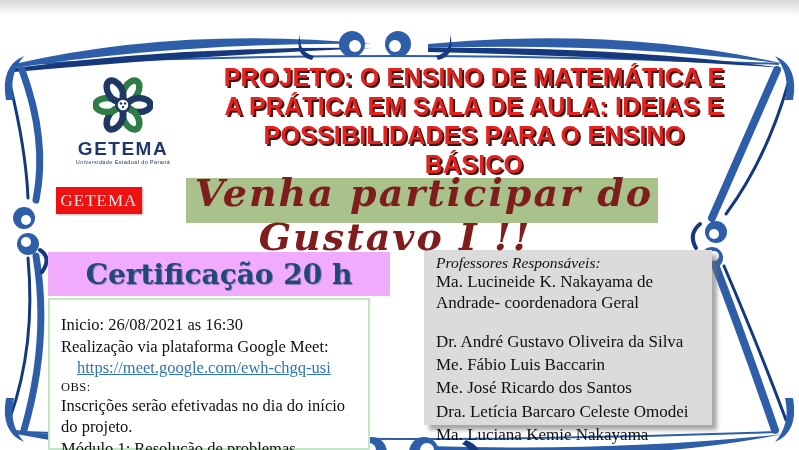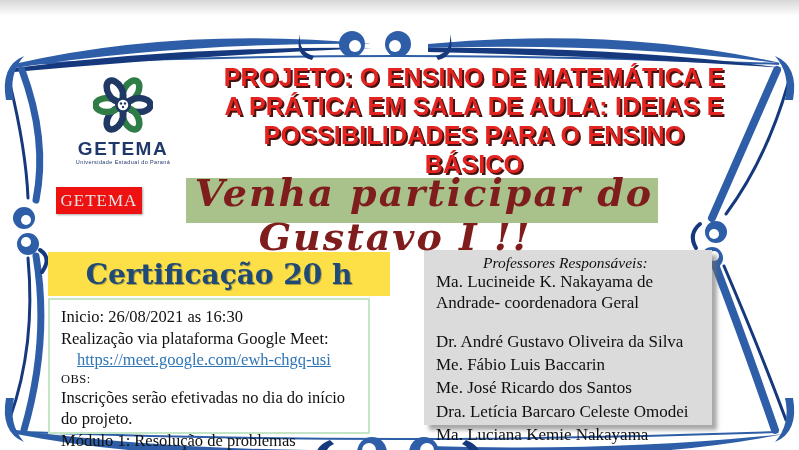--- a/index.html
+++ b/index.html
@@ -28,36 +28,36 @@
           letter-spacing:1px;box-shadow:1px 1px 2px rgba(0,0,0,.35);}
 
   
   .green-banner{position:absolute;left:186px;top:178px;width:472px;height:45px;background:#a9c18a;}
   .script{position:absolute;font-family:"DejaVu Serif",serif;font-style:italic;font-weight:bold;
           color:#7f1d1d;white-space:nowrap;text-align:center;letter-spacing:2px;z-index:6;}
   .script1{left:168px;top:170px;width:512px;font-size:38px;}
   .script2{left:230px;top:214px;width:330px;font-size:38px;}
 
   
-  .cyan-banner{position:absolute;left:48px;top:252px;width:342px;height:44px;background:#fde047;
+  .cyan-banner{position:absolute;left:48px;top:252px;width:342px;height:44px;background:#f0abfc;
                display:flex;align-items:center;justify-content:center;
                font-family:"DejaVu Serif",serif;font-weight:bold;font-size:28px;color:#1f4977;
                text-shadow:1px 1px 0 rgba(10,30,60,.35);}
 
   
   .details{position:absolute;left:48px;top:298px;width:296px;height:120px;background:#ffffff;
-           border:2px solid #c5e6c6;padding:6px 11px;font-size:16.5px;line-height:21.5px;color:#101010;}
+           border:2px solid #c5e6c6;padding:14px 11px;font-size:16.5px;line-height:21.5px;color:#101010;}
   .details .link{color:#2e75b6;text-decoration:underline;cursor:pointer;margin-left:16px;}
   .details .obs{font-size:12.5px;line-height:16px;letter-spacing:.5px;font-family:Liberation Serif, serif;}
 
   
   .professors{position:absolute;left:424px;top:250px;width:264px;height:163px;background:#dbdbdb;
               padding:4px 12px 8px;box-shadow:5px 5px 4px rgba(110,110,110,.6);
               font-size:17px;line-height:20px;color:#101010;z-index:3;}
-  .prof-heading{font-style:italic;font-size:15.5px;line-height:17px;margin-left:47px;}
+  .prof-heading{font-style:italic;font-size:15.5px;line-height:17px;}
   .prof-coordinator{line-height:21px;}
   .prof-gap{height:17px;}
   .prof-name{line-height:23.2px;}
 </style>
 </head>
 <body>
 
 <div class="canvas">
 
   <div class="top-shade"></div>

